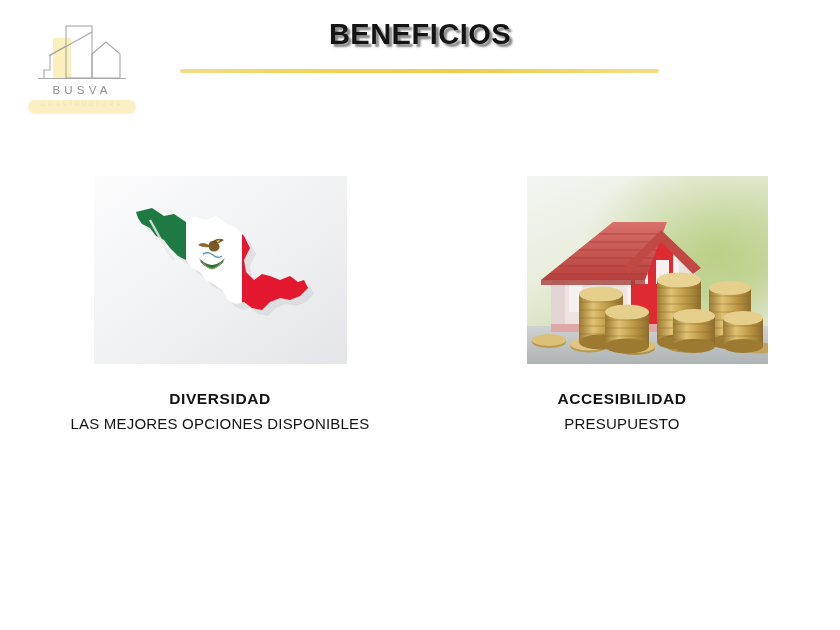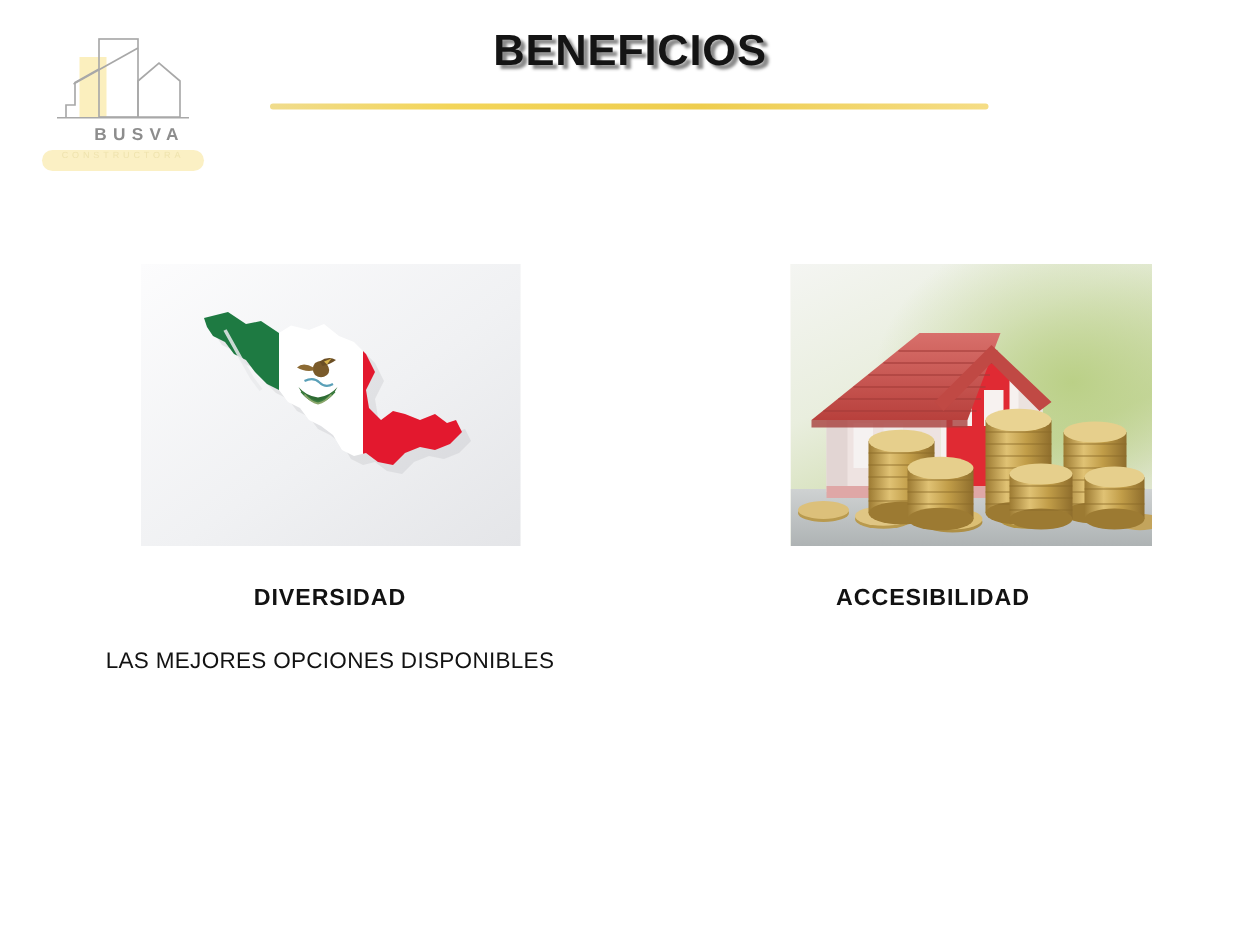--- a/index.html
+++ b/index.html
@@ -26,28 +26,28 @@
   }
   #logo-mark {
     position: absolute;
     left: 14px;
     top: 0px;
     width: 92px;
     height: 62px;
   }
   #logo-wordmark {
     position: absolute;
-    left: 11px;
+    left: 0;
     top: 62px;
     width: 120px;
     text-align: center;
     font-size: 11.5px;
     letter-spacing: 4.2px;
     color: #8d8d8d;
-    font-weight: 700;
+    font-weight: 400;
   }
   #logo-tagline-wrap {
     position: absolute;
     left: 6px;
     top: 78px;
     width: 108px;
     height: 14px;
     border-radius: 7px;
     background: #fbf0c4;
   }
@@ -129,21 +129,21 @@
     text-align: center;
     color: #121212;
   }
   #caption-left  { left: 18px;  top: 389px; width: 404px; }
   #caption-right { left: 436px; top: 389px; width: 372px; }
   .caption-heading {
     font-size: 15.5px;
     font-weight: bold;
     letter-spacing: 0.6px;
     line-height: 20px;
-    margin-bottom: 20px;
+    margin-bottom: 3px;
   }
   .caption-body {
     font-size: 15px;
     font-weight: 400;
     letter-spacing: 0.2px;
     line-height: 23px;
   }
 </style>
 </head>
 <body>
@@ -393,13 +393,14 @@
   </svg>
 </div>
 
 <div class="caption-block" id="caption-left">
   <div class="caption-heading">DIVERSIDAD</div>
   <div class="caption-body">LAS MEJORES OPCIONES DISPONIBLES</div>
 </div>
 
 <div class="caption-block" id="caption-right">
   <div class="caption-heading">ACCESIBILIDAD</div>
+  <div class="caption-body">PRESUPUESTO</div>
 </div>
 
 </body></html>

